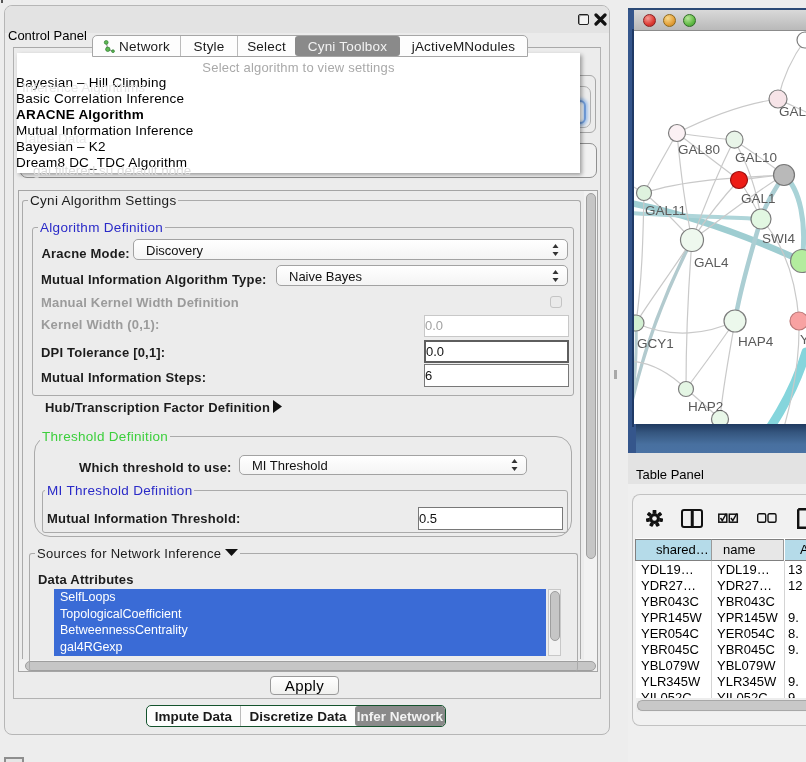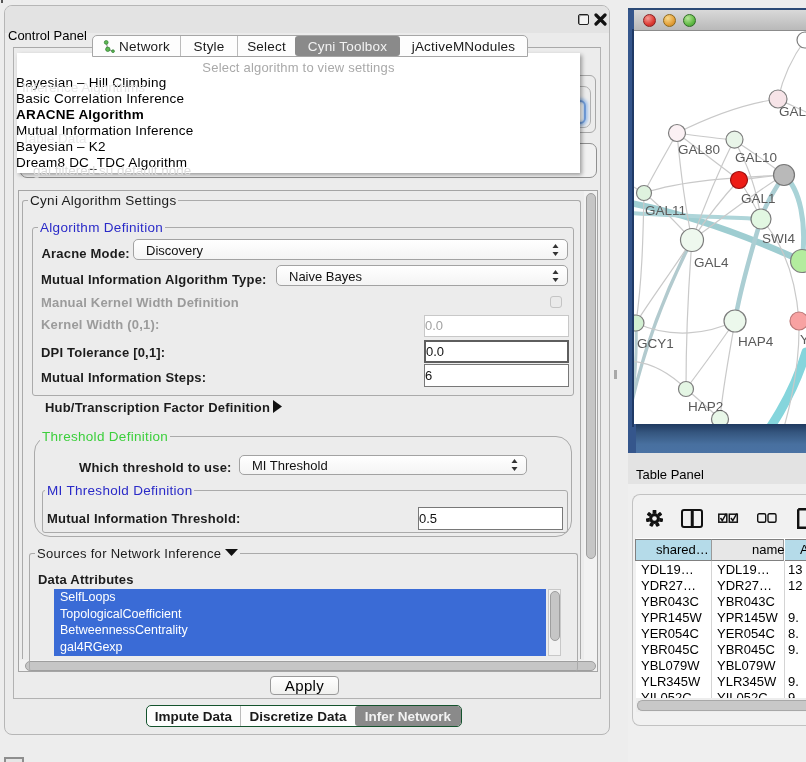--- a/index.html
+++ b/index.html
@@ -142,21 +142,21 @@
 
 <div class="abs" style="left:54px; top:589px; width:492px; height:67px; background:#3a6bd6; color:#fff; font-size:12.5px; line-height:16.7px; padding-left:6px;">SelfLoops<br>TopologicalCoefficient<br>BetweennessCentrality<br>gal4RGexp</div>
 <div class="abs" style="left:548px; top:589px; width:13px; height:67px; background:#f2f2f2; border:1px solid #c8c8c8;"></div>
 <div class="abs" style="left:550px; top:591px; width:10px; height:50px; background:#c6c6c6; border:1px solid #9e9e9e; border-radius:5px;"></div>
 
 <div class="abs" style="left:270px; top:676px; width:69px; height:19px; background:linear-gradient(#ffffff,#f0f0ee); border:1px solid #9a9a9a; border-radius:4px; font-size:15px; letter-spacing:0.4px; color:#000; text-align:center; line-height:17.5px;">Apply</div>
 
 <div class="abs" style="left:146px; top:705px; height:22px; display:flex; background:#fdfdfd; border:1px solid #14532d; border-radius:5px; font-size:13.5px; font-weight:bold; color:#1a1a1a; overflow:hidden;">
   <div style="width:94px; display:flex; align-items:center; justify-content:center; border-right:1px solid #bbb;">Impute Data</div>
   <div style="width:114px; display:flex; align-items:center; justify-content:center;">Discretize Data</div>
-  <div style="width:106px; display:flex; align-items:center; justify-content:center; background:#8a8a8a; color:#f2f2f2; border-radius:3px;">Infer Network</div>
+  <div style="width:90px; display:flex; align-items:center; justify-content:center; background:#8a8a8a; color:#f2f2f2; border-radius:3px;">Infer Network</div>
 </div>
 
 <div class="abs" style="left:4px; top:757px; width:20px; height:10px; background:#e6e6e6; border:2px solid #8e8e8e;"></div>
 <div class="abs" style="left:1px; top:0px; width:2px; height:3px; background:#555;"></div>
 
 <div class="abs" style="left:628px; top:8px; width:178px; height:445px; background:#35568c;"></div>
 <div class="abs" style="left:632px; top:29px; width:2px; height:398px; background:#1f3a66;"></div>
 <div class="abs" style="left:628px; top:8px; width:178px; height:2px; background:#2c4a75;"></div>
 <div class="abs" id="nettitle" style="left:634px; top:10px; width:172px; height:21px; background:linear-gradient(#d9d9d9,#b9b9b9); border-bottom:1px solid #8c8c8c;"></div>
 <div class="abs" style="left:643px; top:14px; width:13px; height:13px; border-radius:50%; background:radial-gradient(circle at 35% 30%, #f49a94, #dd3b34 60%, #b02820); border:0.5px solid #8c2022;"></div>
@@ -255,21 +255,21 @@
 <svg class="abs" style="left:757px; top:513px;" width="20" height="11" viewBox="0 0 20 11">
     <rect x="0.7" y="0.7" width="8" height="8.6" fill="none" stroke="#111" stroke-width="1.4" rx="1.5"></rect>
     <rect x="11" y="0.7" width="8" height="8.6" fill="none" stroke="#111" stroke-width="1.4" rx="1.5"></rect>
   </svg>
 <svg class="abs" style="left:797px; top:508px;" width="9" height="21" viewBox="0 0 9 21">
     <path d="M1.2 1.2 L9 1.2 M1.2 1.2 L1.2 19.8 L9 19.8" fill="none" stroke="#111" stroke-width="2.4"></path>
   </svg>
 
 <div class="abs" style="left:636px; top:538px; width:170px; height:174px; background:#fff; font-size:13px; color:#000;"></div>
 <div class="abs" style="left:635px; top:539px; width:77px; height:22px; background:#b5dbe9; border:1px solid #808080; border-right:1px solid #9a9a9a; text-align:left; padding-left:20px; line-height:20px; font-size:13px;">shared…</div>
-<div class="abs" style="left:712px; top:539px; width:72px; height:22px; background:#e7e7e7; border-top:1px solid #808080; border-bottom:1px solid #808080; border-right:1px solid #9a9a9a; text-align:left; padding-left:40px; line-height:20px; font-size:13px;">name</div>
+<div class="abs" style="left:712px; top:539px; width:72px; height:22px; background:#e7e7e7; border-top:1px solid #808080; border-bottom:1px solid #808080; border-right:1px solid #9a9a9a; text-align:left; padding-left:11px; line-height:20px; font-size:13px;">name</div>
 <div class="abs" style="left:785px; top:539px; width:21px; height:22px; background:#b5dbe9; border-top:1px solid #808080; border-bottom:1px solid #808080; font-size:13px; line-height:20px; padding-left:15px; overflow:hidden;">A</div>
 
 <div class="abs" id="tcol1" style="left:641px; top:562px; width:68px; font-size:13px; line-height:16px; color:#000;">YDL19…<br>YDR27…<br>YBR043C<br>YPR145W<br>YER054C<br>YBR045C<br>YBL079W<br>YLR345W<br>YIL052C</div>
 <div class="abs" id="tcol2" style="left:717px; top:562px; width:68px; font-size:13px; line-height:16px; color:#000;">YDL19…<br>YDR27…<br>YBR043C<br>YPR145W<br>YER054C<br>YBR045C<br>YBL079W<br>YLR345W<br>YIL052C</div>
 <div class="abs" id="tcol3" style="left:788px; top:562px; width:18px; font-size:13px; line-height:16px; color:#000;">13<br>12<br>&nbsp;<br>9.<br>8.<br>9.<br>&nbsp;<br>9.<br>9.</div>
 <div class="abs" style="left:711px; top:561px; width:1px; height:139px; background:#d4d4d4;"></div>
 <div class="abs" style="left:784px; top:561px; width:1px; height:139px; background:#d4d4d4;"></div>
 <div class="abs" style="left:636px; top:698px; width:170px; height:14px; background:#ededed;"></div>
 <div class="abs" style="left:637px; top:700px; width:169px; height:11px; background:#c8c8c8; border:1px solid #a8a8a8; border-radius:6px 0 0 6px; border-right:none;"></div>
 

